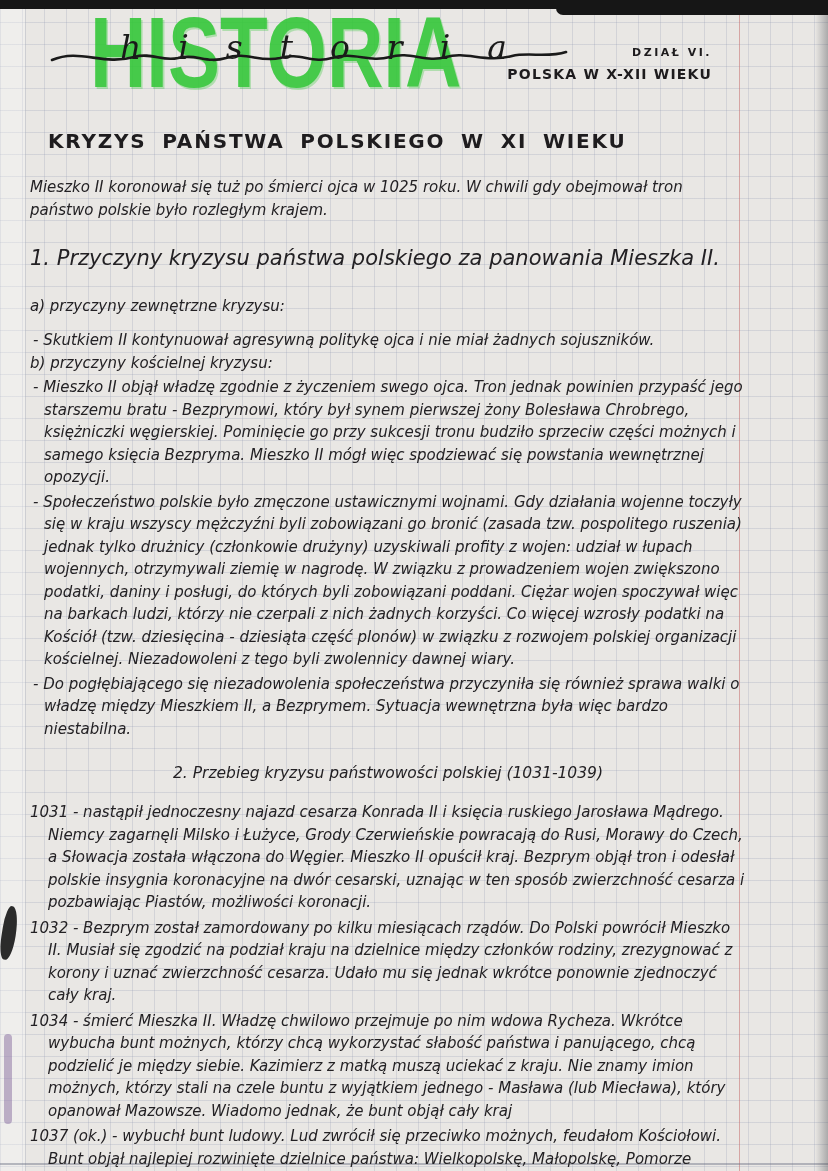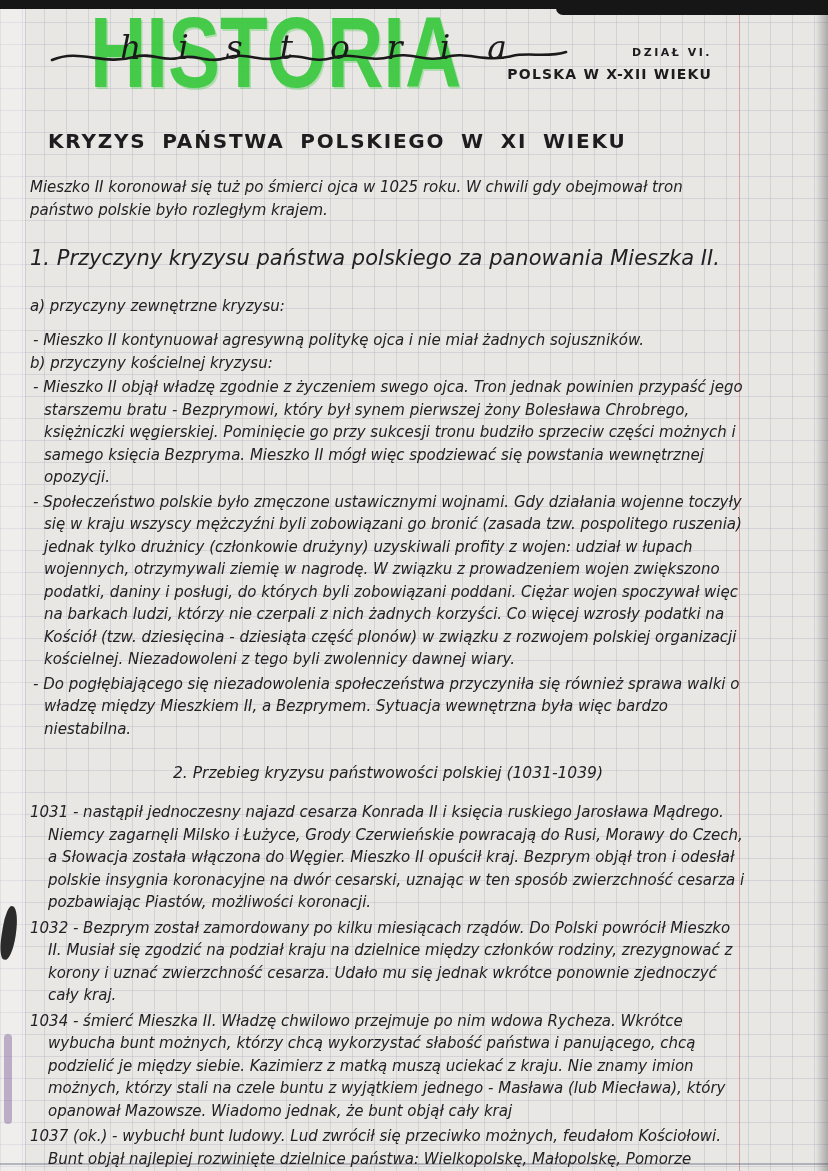--- a/index.html
+++ b/index.html
@@ -88,21 +88,21 @@
   </div>
 
   <div class="content">
     <div class="section-heading">KRYZYS PAŃSTWA POLSKIEGO W XI WIEKU</div>
     <p class="intro-paragraph">Mieszko II koronował się tuż po śmierci ojca w 1025 roku. W chwili gdy obejmował tron państwo polskie było rozległym krajem.</p>
 
     <div class="s1-title">1. Przyczyny kryzysu państwa polskiego za panowania Mieszka II.</div>
 
     <div class="sub-title">a) przyczyny zewnętrzne kryzysu:</div>
     <ul class="bullets">
-      <li>- Mieszko II kontynuował agresywną politykę ojca i nie miał żadnych sojuszników.</li>
+      <li>- Skutkiem II kontynuował agresywną politykę ojca i nie miał żadnych sojuszników.</li>
     </ul>
 
     <div>b) przyczyny kościelnej kryzysu:</div>
     <ul class="bullets">
       <li>- Mieszko II objął władzę zgodnie z życzeniem swego ojca. Tron jednak powinien przypaść jego starszemu bratu - Bezprymowi, który był synem pierwszej żony Bolesława Chrobrego, księżniczki węgierskiej. Pominięcie go przy sukcesji tronu budziło sprzeciw części możnych i samego księcia Bezpryma. Mieszko II mógł więc spodziewać się powstania wewnętrznej opozycji.</li>
       <li>- Społeczeństwo polskie było zmęczone ustawicznymi wojnami. Gdy działania wojenne toczyły się w kraju wszyscy mężczyźni byli zobowiązani go bronić (zasada tzw. pospolitego ruszenia) jednak tylko drużnicy (członkowie drużyny) uzyskiwali profity z wojen: udział w łupach wojennych, otrzymywali ziemię w nagrodę. W związku z prowadzeniem wojen zwiększono podatki, daniny i posługi, do których byli zobowiązani poddani. Ciężar wojen spoczywał więc na barkach ludzi, którzy nie czerpali z nich żadnych korzyści. Co więcej wzrosły podatki na Kościół (tzw. dziesięcina - dziesiąta część plonów) w związku z rozwojem polskiej organizacji kościelnej. Niezadowoleni z tego byli zwolennicy dawnej wiary.</li>
       <li>- Do pogłębiającego się niezadowolenia społeczeństwa przyczyniła się również sprawa walki o władzę między Mieszkiem II, a Bezprymem. Sytuacja wewnętrzna była więc bardzo niestabilna.</li>
     </ul>
 
     <div class="s2-title">2. Przebieg kryzysu państwowości polskiej (1031-1039)</div>

